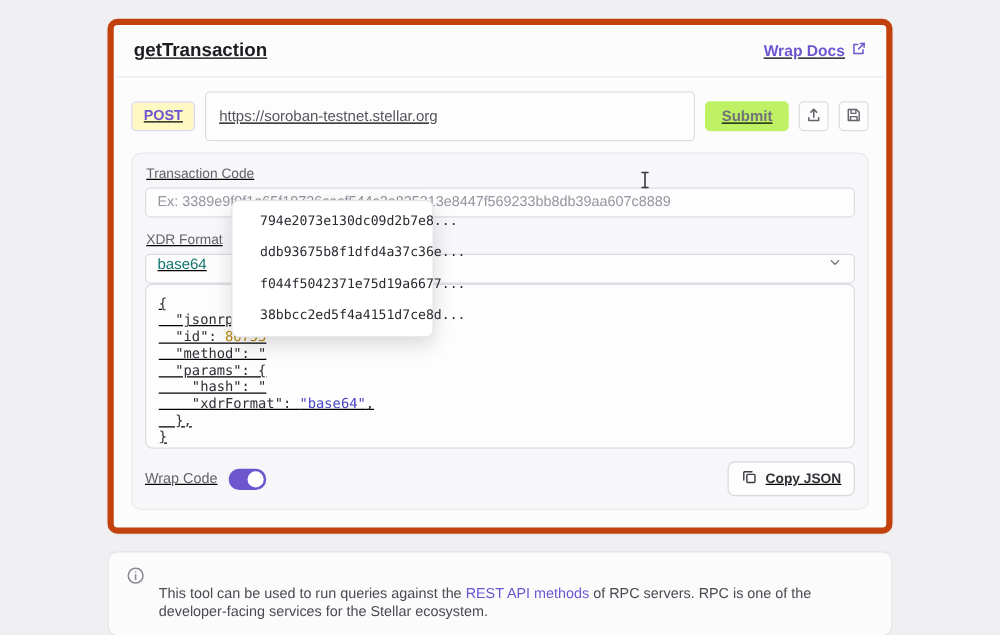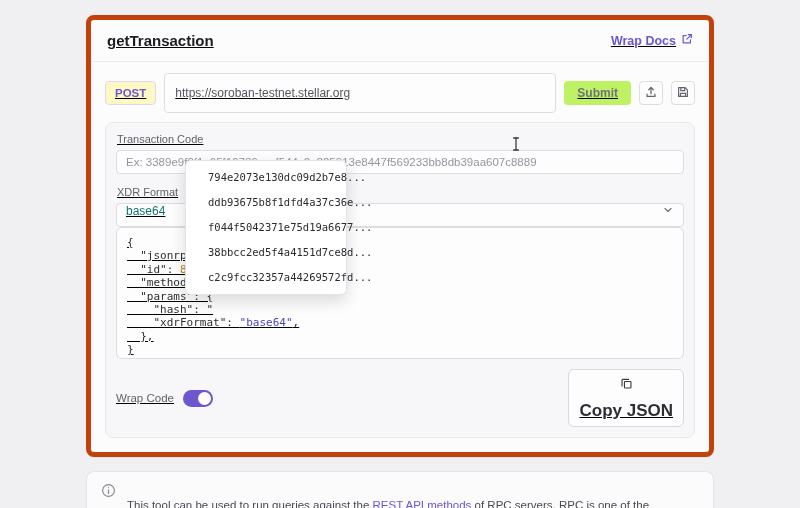--- a/index.html
+++ b/index.html
@@ -82,23 +82,22 @@
     width:30px; height:17px; border-radius:9px;
     background:var(--accent, #6e56cf); position:relative; cursor:pointer;
   }
   .toggle-knob {
     position:absolute; right:2px; top:2px; width:13px; height:13px;
     background:#fff; border-radius:50%;
   }
   .copy-btn {
     margin-left:auto; display:flex; align-items:center; gap:6px;
     background:#fdfdfe; border:1px solid #d8d8de; border-radius:6px;
-    padding:5px 10px; font-size:17px; font-weight:600; color:#2e2e34; cursor:pointer;
-    font-family:"Liberation Sans", sans-serif;
-    flex-direction:column;
+    padding:5px 10px; font-size:11px; font-weight:600; color:#2e2e34; cursor:pointer;
+    font-family:"Liberation Sans", sans-serif;
   }
   .copy-btn svg { stroke:#3a3a41; }
 
   .popup {
     position:absolute; left:185px; top:145px; width:162px; z-index:20;
     background:#ffffff; border:1px solid #e4e4e8; border-radius:6px;
     box-shadow:0 6px 16px rgba(0,0,0,.14); padding:4px 0;
   }
   .popup-item {
     height:25px; line-height:25px; padding:0 22px;
@@ -204,21 +203,20 @@
       </div>
 
     </div>
   </div>
 
   <div class="popup">
     <div class="popup-item">794e2073e130dc09d2b7e8...</div>
     <div class="popup-item">ddb93675b8f1dfd4a37c36e...</div>
     <div class="popup-item">f044f5042371e75d19a6677...</div>
     <div class="popup-item">38bbcc2ed5f4a4151d7ce8d...</div>
-    <div class="popup-item">c2c9fcc32357a44269572fd...</div>
   </div>
 
   <div class="info-card">
     <span class="info-icon">
       <svg width="15" height="15" viewBox="0 0 16 16" fill="none" stroke="#8a8a93" stroke-width="1.3" stroke-linecap="round">
         <circle cx="8" cy="8" r="6.3"></circle>
           <path d="M8 7.2 V11.2"></path>
           <circle cx="8" cy="4.9" r="0.7" fill="#8a8a93" stroke="none"></circle>
       </svg>
     </span>

